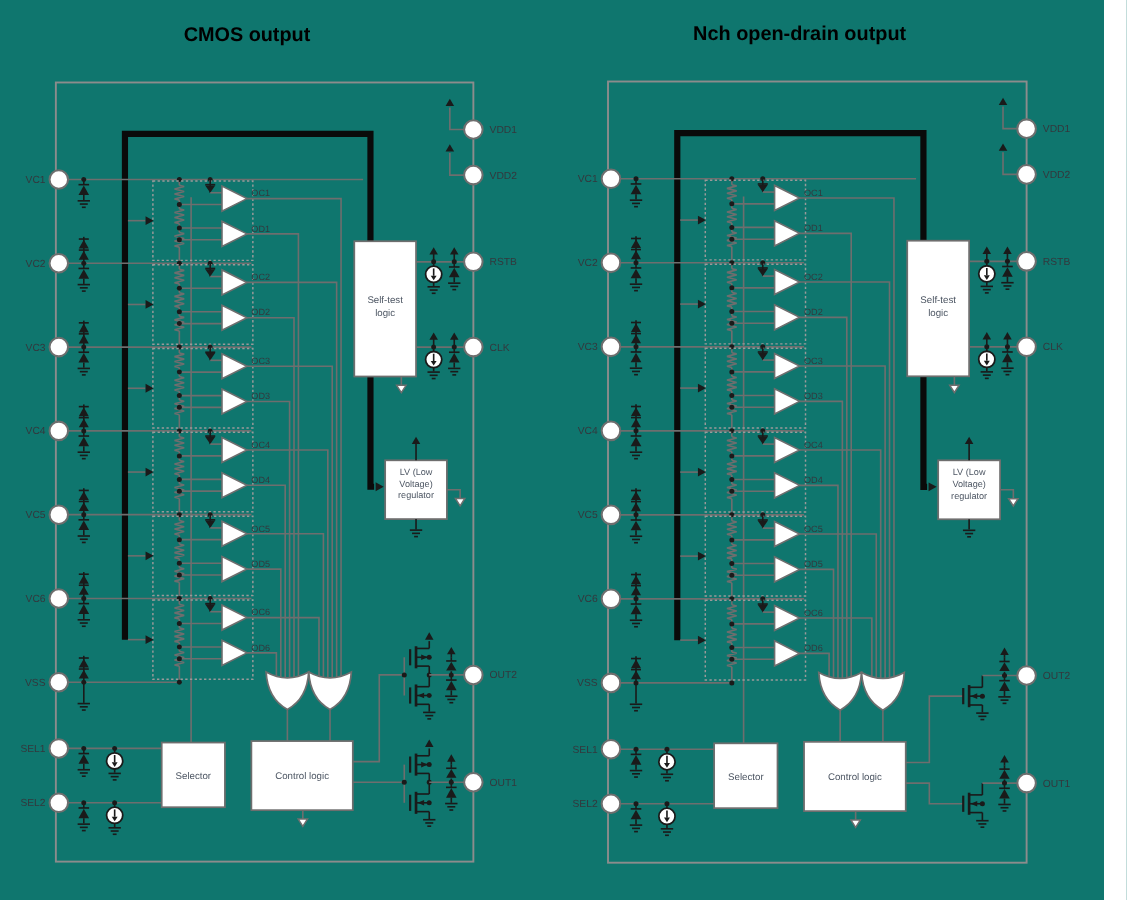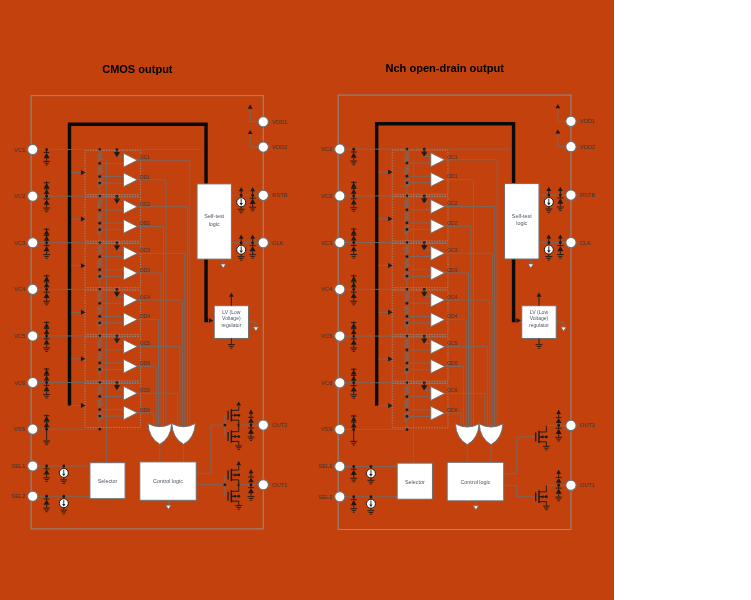--- a/index.html
+++ b/index.html
@@ -1,16 +1,16 @@
 <!DOCTYPE html>
 <html><head>
 <meta charset="utf-8">
 <style>
   html,body{margin:0;padding:0;background:#ffffff;}
-  .stage{position:relative;width:614px;height:600px;background:#c2410c;display:flex;
+  .stage{position:relative;width:736px;height:600px;background:#0f766e;display:flex;
          font-family:"Liberation Sans","DejaVu Sans",sans-serif;}
   svg{display:block;}
   svg text{font-family:"Liberation Sans","DejaVu Sans",sans-serif;}
 </style>
 </head>
 <body>
 
 <div class="stage">
   <svg id="svg0" width="375" height="600" viewBox="0 0 375 600">
       <g>

